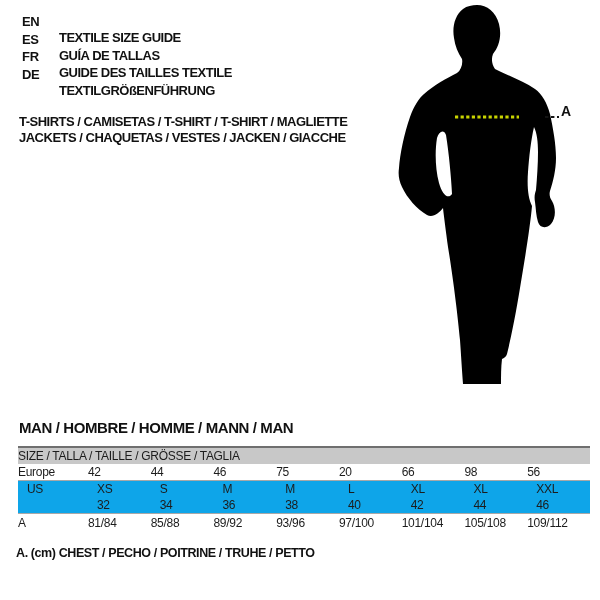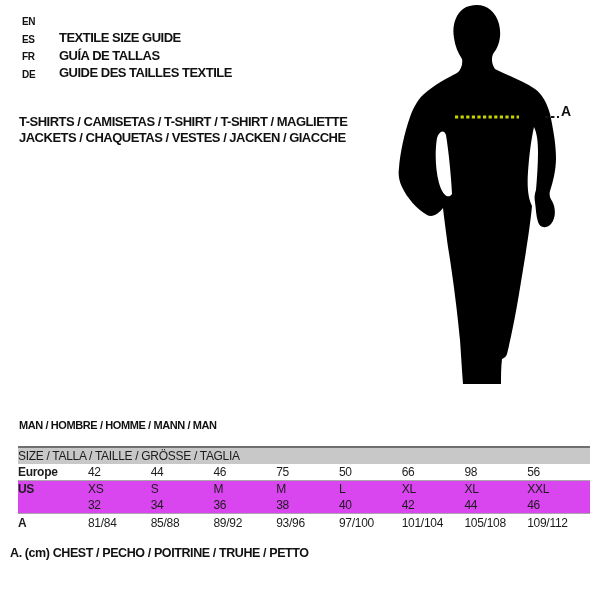--- a/index.html
+++ b/index.html
@@ -3,47 +3,47 @@
 <meta charset="utf-8">
 <style>
   html,body{margin:0;padding:0;background:#fff;}
   .canvas{
     position:relative;width:600px;height:600px;background:#ffffff;overflow:hidden;
     font-family:"Liberation Sans", sans-serif;color:#111;
   }
   
   .lang-list{position:absolute;left:22px;top:13px;}
   .lang-row{display:flex;height:17.5px;align-items:center;}
-  .lang-code{width:37px;font-size:10px;font-weight:bold;letter-spacing:-0.3px;}
+  .lang-code{width:37px;font-size:13px;font-weight:bold;letter-spacing:-0.3px;}
   .lang-title{font-size:13px;font-weight:bold;letter-spacing:-0.5px;white-space:nowrap;margin-top:32px;}
   
   .categories{position:absolute;left:19px;top:114px;}
   .category-line{font-size:13px;font-weight:bold;letter-spacing:-0.5px;line-height:15.5px;white-space:nowrap;}
   
   .figure{position:absolute;left:395px;top:2px;width:185px;height:392px;}
   .figure svg{position:absolute;left:0;top:0;}
   .measure-a{position:absolute;left:166px;top:101px;font-size:14px;font-weight:600;}
   
-  .section-title{position:absolute;left:19px;top:419px;font-size:11px;font-weight:bold;letter-spacing:-0.4px;}
+  .section-title{position:absolute;left:19px;top:419px;font-size:15px;font-weight:bold;letter-spacing:-0.4px;}
   
   table.size-table{
     position:absolute;left:18px;top:446px;width:572px;
     border-collapse:collapse;table-layout:fixed;
   }
   table.size-table td{font-size:12px;letter-spacing:-0.3px;padding:0;text-align:left;height:16px;color:#1c1c1c;}
   td.th-cell{
     background:#c8c8c8;border-top:2px solid #6f6f6f;text-align:left;
     padding-left:4px;height:14px;font-size:12px;color:#222;
   }
-  td.row-label{text-align:left;padding-left:4px;font-weight:bold;}
+  td.row-label{text-align:left;padding-left:4px;}
   tr.row-europe td{border-bottom:1px solid #a8a8a8;}
-  tr.row-shaded td{background:#d946ef;}
+  tr.row-shaded td{background:#0ea5e9;padding-left:9px;}
   tr.row-a td{border-top:1px solid #a8a8a8;height:17px;}
   
-  .footnote{position:absolute;left:10px;top:546px;font-size:12.5px;font-weight:bold;letter-spacing:-0.4px;}
+  .footnote{position:absolute;left:16px;top:546px;font-size:12.5px;font-weight:bold;letter-spacing:-0.4px;}
 </style>
 </head>
 <body>
 
 <div class="canvas">
 
   <div class="lang-list">
     <div class="lang-row">
       <span class="lang-code">EN</span>
       <span class="lang-title">TEXTILE SIZE GUIDE</span>
@@ -51,20 +51,21 @@
     <div class="lang-row">
       <span class="lang-code">ES</span>
       <span class="lang-title">GUÍA DE TALLAS</span>
     </div>
     <div class="lang-row">
       <span class="lang-code">FR</span>
       <span class="lang-title">GUIDE DES TAILLES TEXTILE</span>
     </div>
     <div class="lang-row">
       <span class="lang-code">DE</span>
+      <span class="lang-title">TEXTILGRÖßENFÜHRUNG</span>
     </div>
   </div>
 
   <div class="categories">
     <div class="category-line">T-SHIRTS / CAMISETAS / T-SHIRT / T-SHIRT / MAGLIETTE</div>
     <div class="category-line">JACKETS / CHAQUETAS / VESTES / JACKEN / GIACCHE</div>
   </div>
 
   <div class="figure">
     <svg width="165" height="390" viewBox="0 0 165 390" aria-hidden="true">
@@ -134,21 +135,21 @@
     <tbody>
       <tr>
         <td class="th-cell" colspan="9">SIZE / TALLA / TAILLE / GRÖSSE / TAGLIA</td>
       </tr>
       <tr class="row-europe">
         <td class="row-label">Europe</td>
         <td>42</td>
         <td>44</td>
         <td>46</td>
         <td>75</td>
-        <td>50</td>
+        <td>20</td>
         <td>66</td>
         <td>98</td>
         <td>56</td>
       </tr>
       <tr class="row-shaded">
         <td class="row-label">US</td>
         <td>XS</td>
         <td>S</td>
         <td>M</td>
         <td>M</td>

